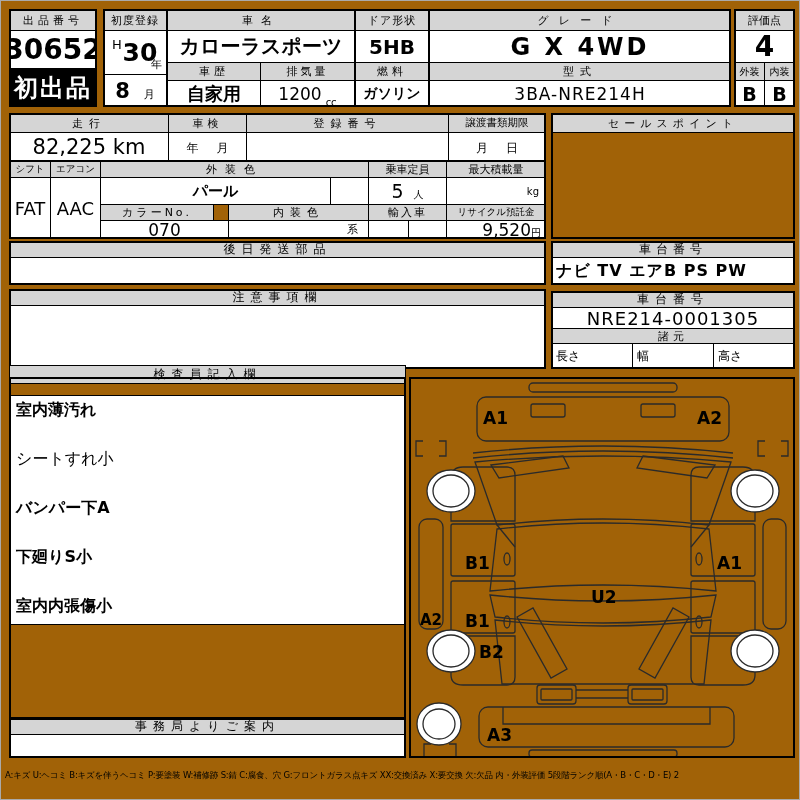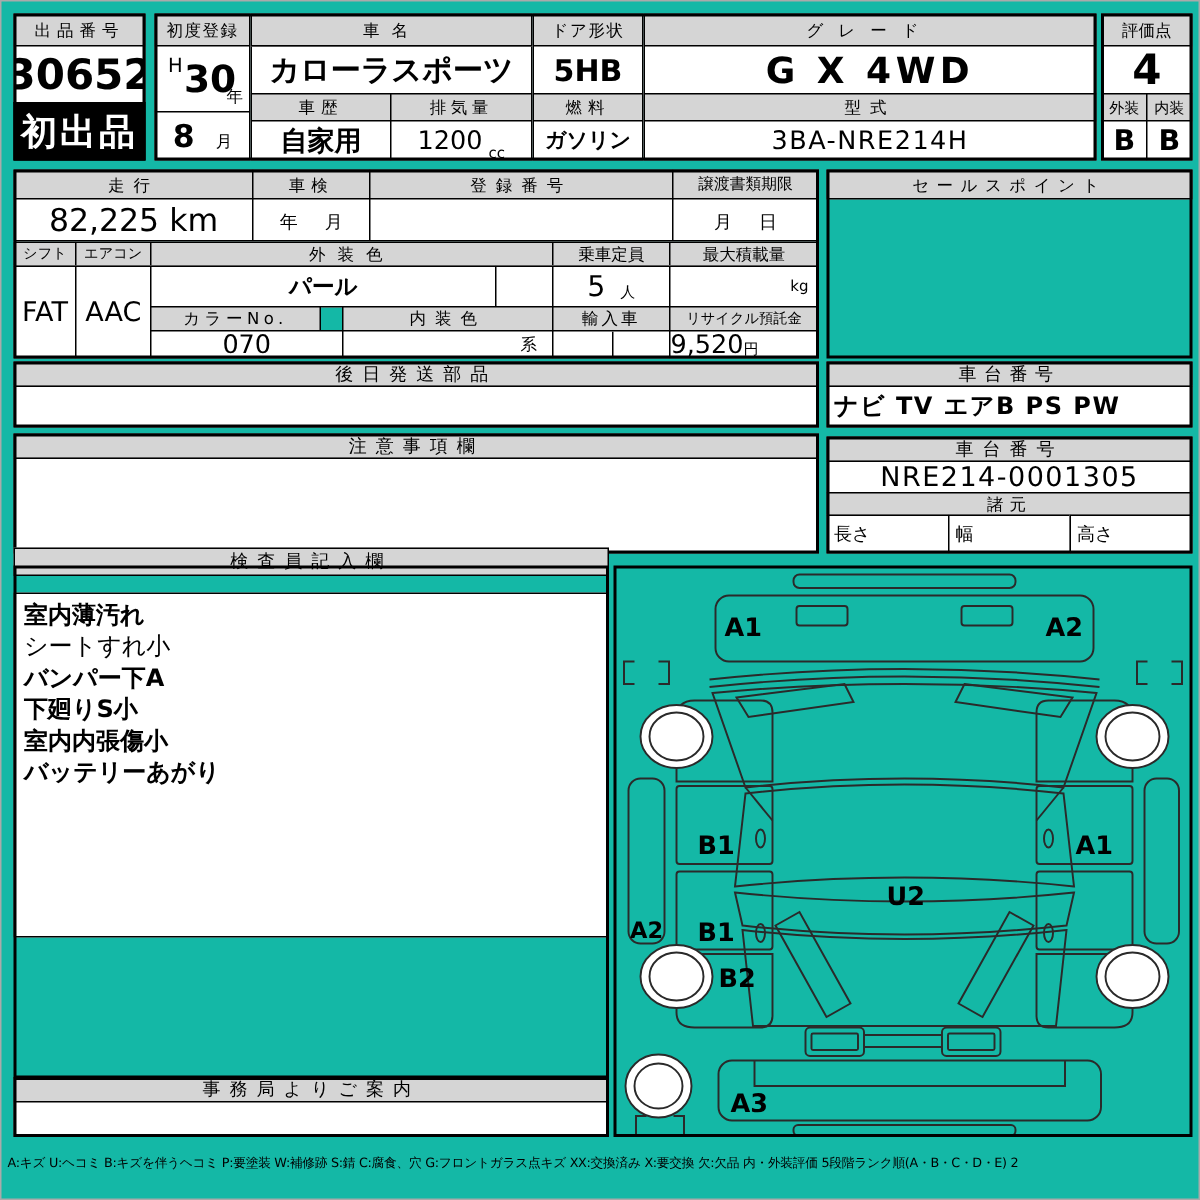--- a/index.html
+++ b/index.html
@@ -1,17 +1,17 @@
 <!DOCTYPE html>
 <html><head>
 <meta charset="utf-8">
 <style>
   html,body{margin:0;padding:0;background:#fff;}
   #sheet{
-    position:relative;width:800px;height:800px;background:#14b8a6;
+    position:relative;width:800px;height:800px;background:#a16207;
     font-family:"DejaVu Sans","Liberation Sans",sans-serif;color:#000;
     border:1px solid #aaa;box-sizing:border-box;overflow:hidden;
   }
   .c{position:absolute;box-sizing:border-box;border:1px solid #000;background:#fff;
      display:flex;align-items:center;justify-content:center;overflow:hidden;white-space:nowrap;}
   .g{background:#d5d5d5;font-size:11px;}
   .frame{position:absolute;box-sizing:border-box;border:2px solid #000;pointer-events:none;}
   .blk{background:#000;color:#fff;}
   .lines{flex-direction:column;align-items:flex-start;justify-content:flex-start;}
   svg text{font-family:"DejaVu Sans","Liberation Sans",sans-serif;font-weight:600;}
@@ -105,21 +105,21 @@
   <div class="c g" style="left:367px;top:203px;width:79px;height:17px;letter-spacing:2px;">輸入車</div>
   <div class="c g" style="left:445px;top:203px;width:100px;height:17px;font-size:9.5px;">リサイクル預託金</div>
 
   <div class="c" style="left:99px;top:219px;width:129px;height:19px;font-size:17px;">070</div>
   <div class="c" style="left:227px;top:219px;width:141px;height:19px;justify-content:flex-end;padding-right:10px;font-size:11px;">
     <span>系</span>
   </div>
   <div class="c" style="left:367px;top:219px;width:79px;height:19px;">
     <span style="position:absolute;left:50%;top:0;bottom:0;border-left:1px solid #000;"></span>
   </div>
-  <div class="c" style="left:445px;top:219px;width:100px;height:19px;justify-content:flex-start;padding-right:4px;">
+  <div class="c" style="left:445px;top:219px;width:100px;height:19px;justify-content:flex-end;padding-right:4px;">
     <span style="font-size:17px;">9,520</span>
     <span style="font-size:10px;margin-top:6px;">円</span>
   </div>
   <div class="frame" style="left:8px;top:112px;width:537px;height:126px;"></div>
 
   <div class="c g" style="left:550px;top:112px;width:244px;height:20px;letter-spacing:5px;">セールスポイント</div>
   <div class="frame" style="left:550px;top:112px;width:244px;height:126px;"></div>
 
   <div class="c g" style="left:8px;top:240px;width:537px;height:17px;letter-spacing:6px;font-size:12px;">後日発送部品</div>
   <div class="c" style="left:8px;top:256px;width:537px;height:28px;"></div>
@@ -135,21 +135,21 @@
 
   <div class="c g" style="left:550px;top:290px;width:244px;height:17px;letter-spacing:6px;font-size:12px;">車台番号</div>
   <div class="c" style="left:550px;top:306px;width:244px;height:22px;font-size:18px;letter-spacing:1px;">NRE214-0001305</div>
   <div class="c g" style="left:550px;top:327px;width:244px;height:16px;letter-spacing:4px;">諸元</div>
   <div class="c" style="left:550px;top:342px;width:82px;height:26px;justify-content:flex-start;padding-left:4px;font-size:12px;">長さ</div>
   <div class="c" style="left:631px;top:342px;width:82px;height:26px;justify-content:flex-start;padding-left:4px;font-size:12px;">幅</div>
   <div class="c" style="left:712px;top:342px;width:82px;height:26px;justify-content:flex-start;padding-left:4px;font-size:12px;">高さ</div>
   <div class="frame" style="left:550px;top:290px;width:244px;height:78px;"></div>
 
   <div class="c g" style="left:8px;top:364px;width:397px;height:19px;letter-spacing:6px;font-size:12px;">検査員記入欄</div>
-  <div class="c lines" style="left:8px;top:394px;width:397px;height:230px;padding:3px 6px;">
+  <div class="c lines" style="left:8px;top:394px;width:397px;height:230px;padding:3px 6px;gap:28px;">
     <div style="font-size:16px;font-weight:bold;line-height:21px;">室内薄汚れ</div>
     <div style="font-size:16px;font-weight:normal;line-height:21px;">シートすれ小</div>
     <div style="font-size:16px;font-weight:bold;line-height:21px;">バンパー下A</div>
     <div style="font-size:16px;font-weight:bold;line-height:21px;">下廻りS小</div>
     <div style="font-size:16px;font-weight:bold;line-height:21px;">室内内張傷小</div>
     <div style="font-size:16px;font-weight:bold;line-height:21px;">バッテリーあがり</div>
   </div>
   <div class="frame" style="left:8px;top:376px;width:397px;height:342px;"></div>
 
   <div class="c g" style="left:8px;top:717px;width:397px;height:17px;letter-spacing:6px;font-size:12px;">事務局よりご案内</div>

